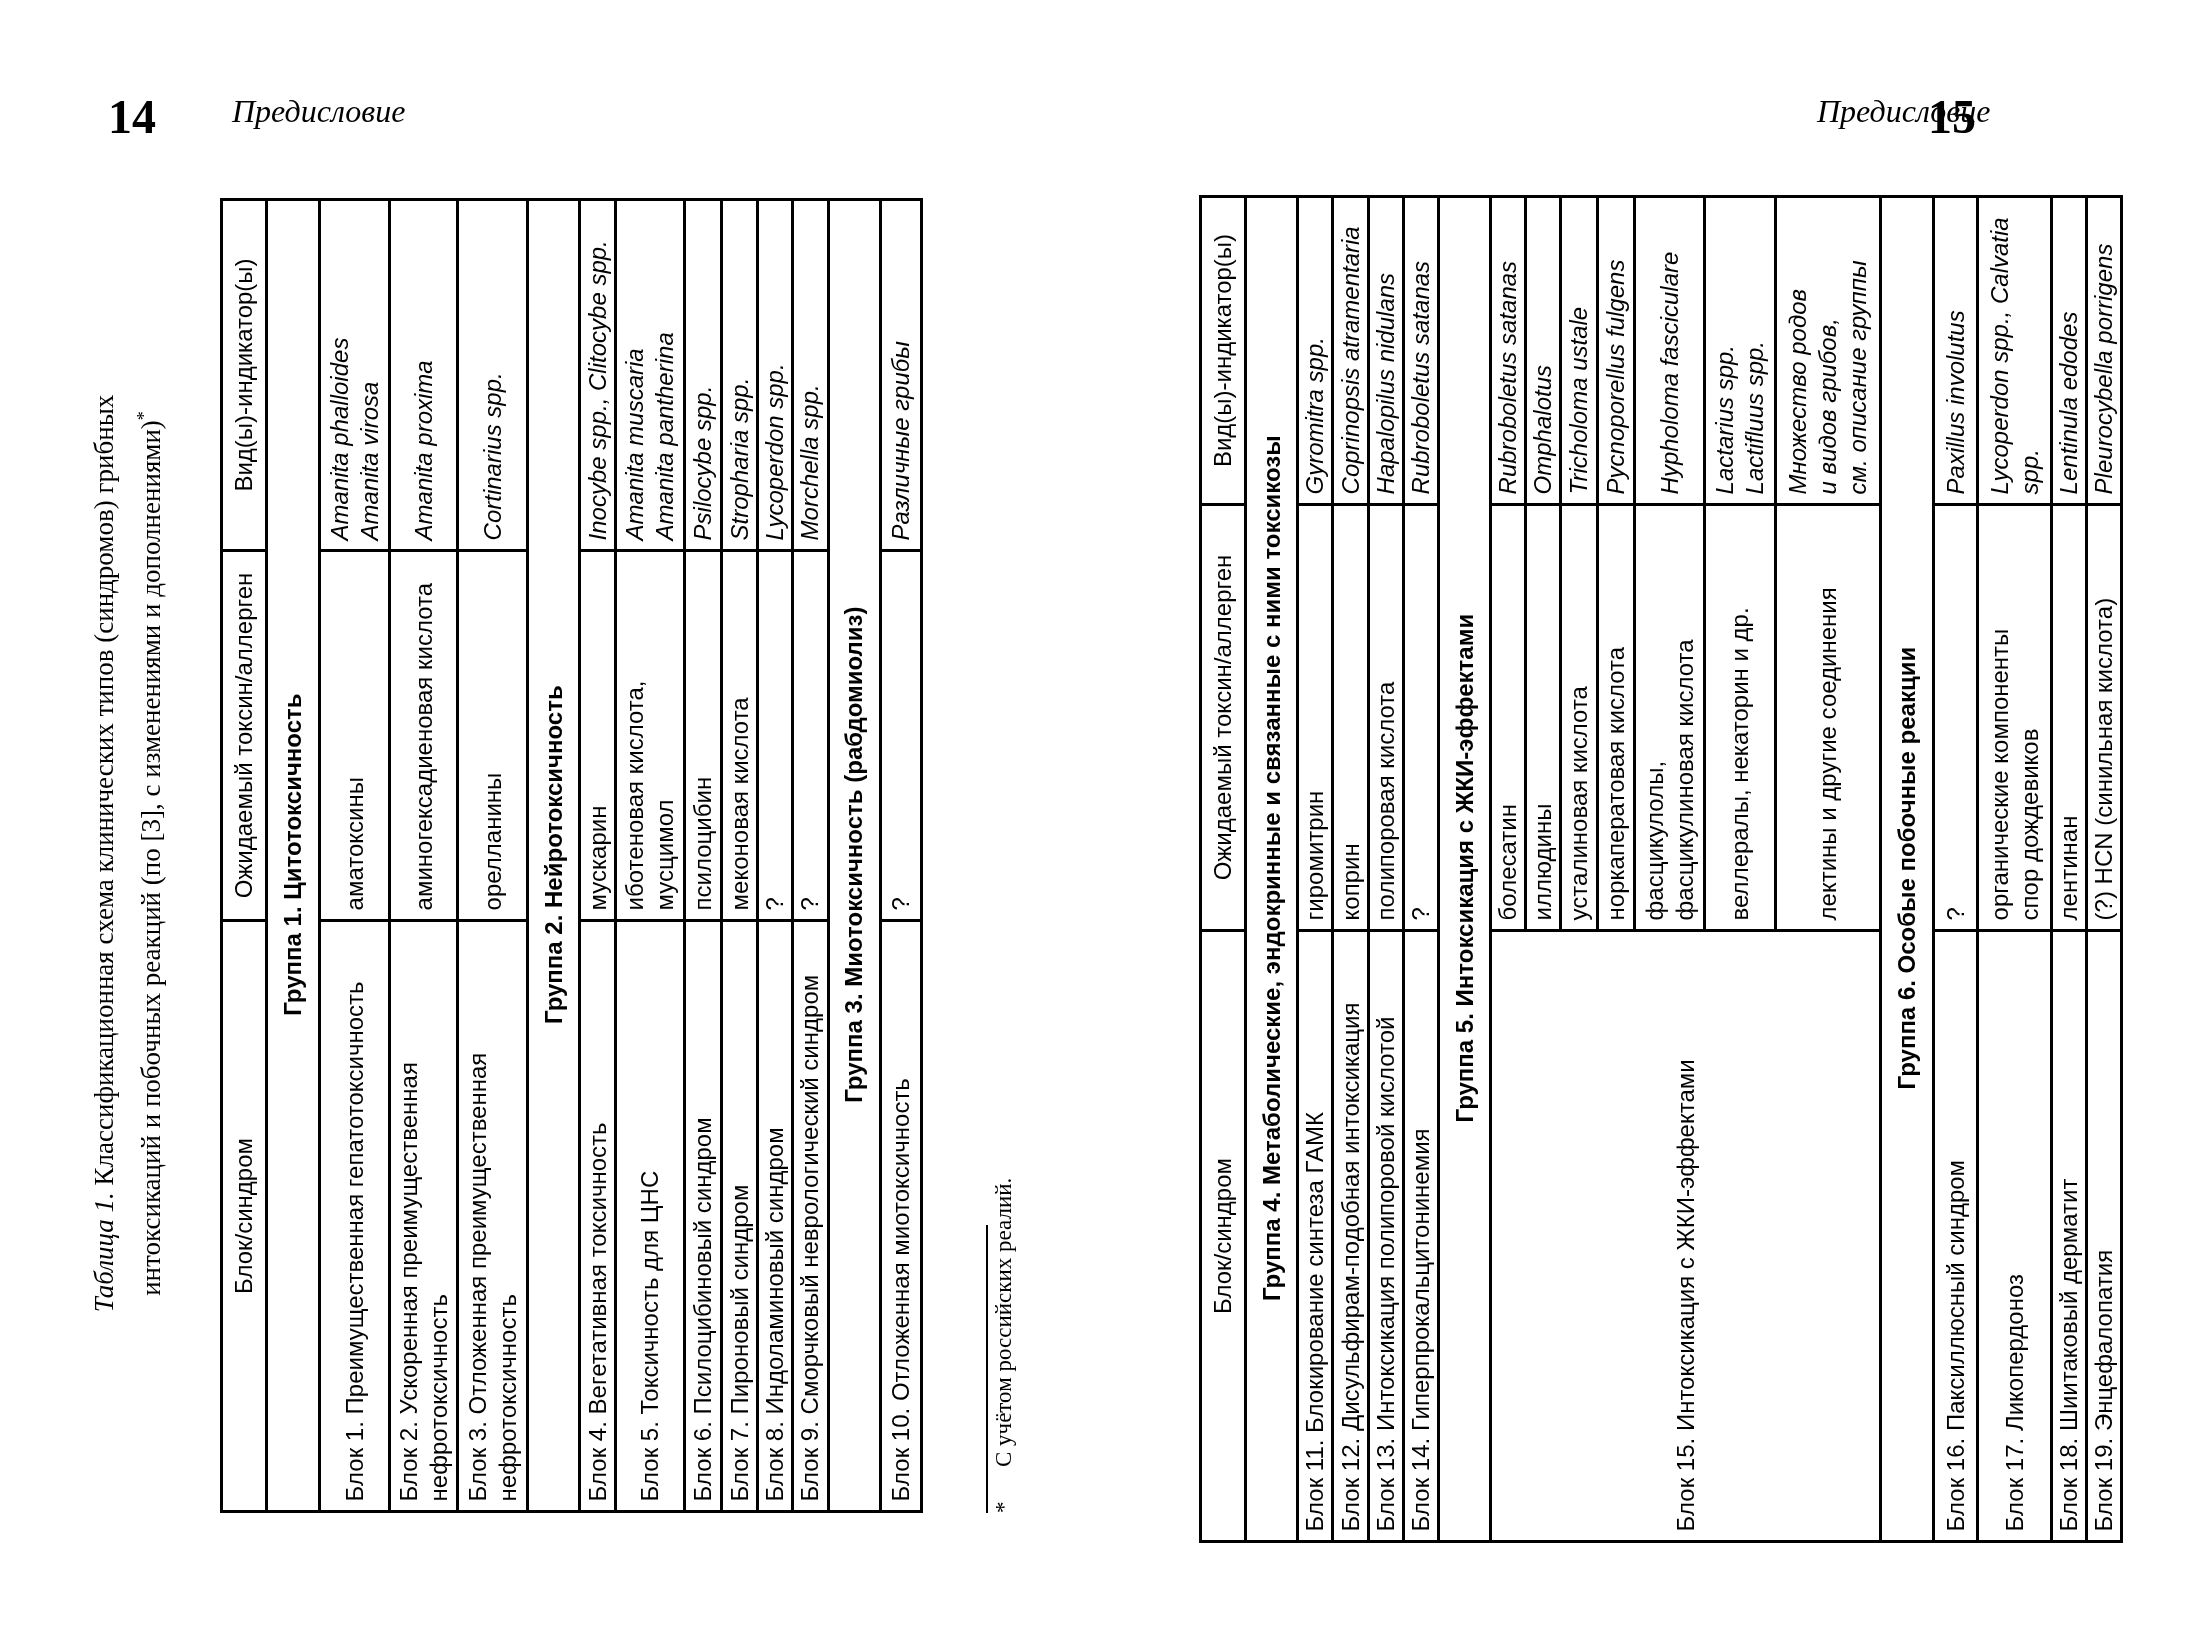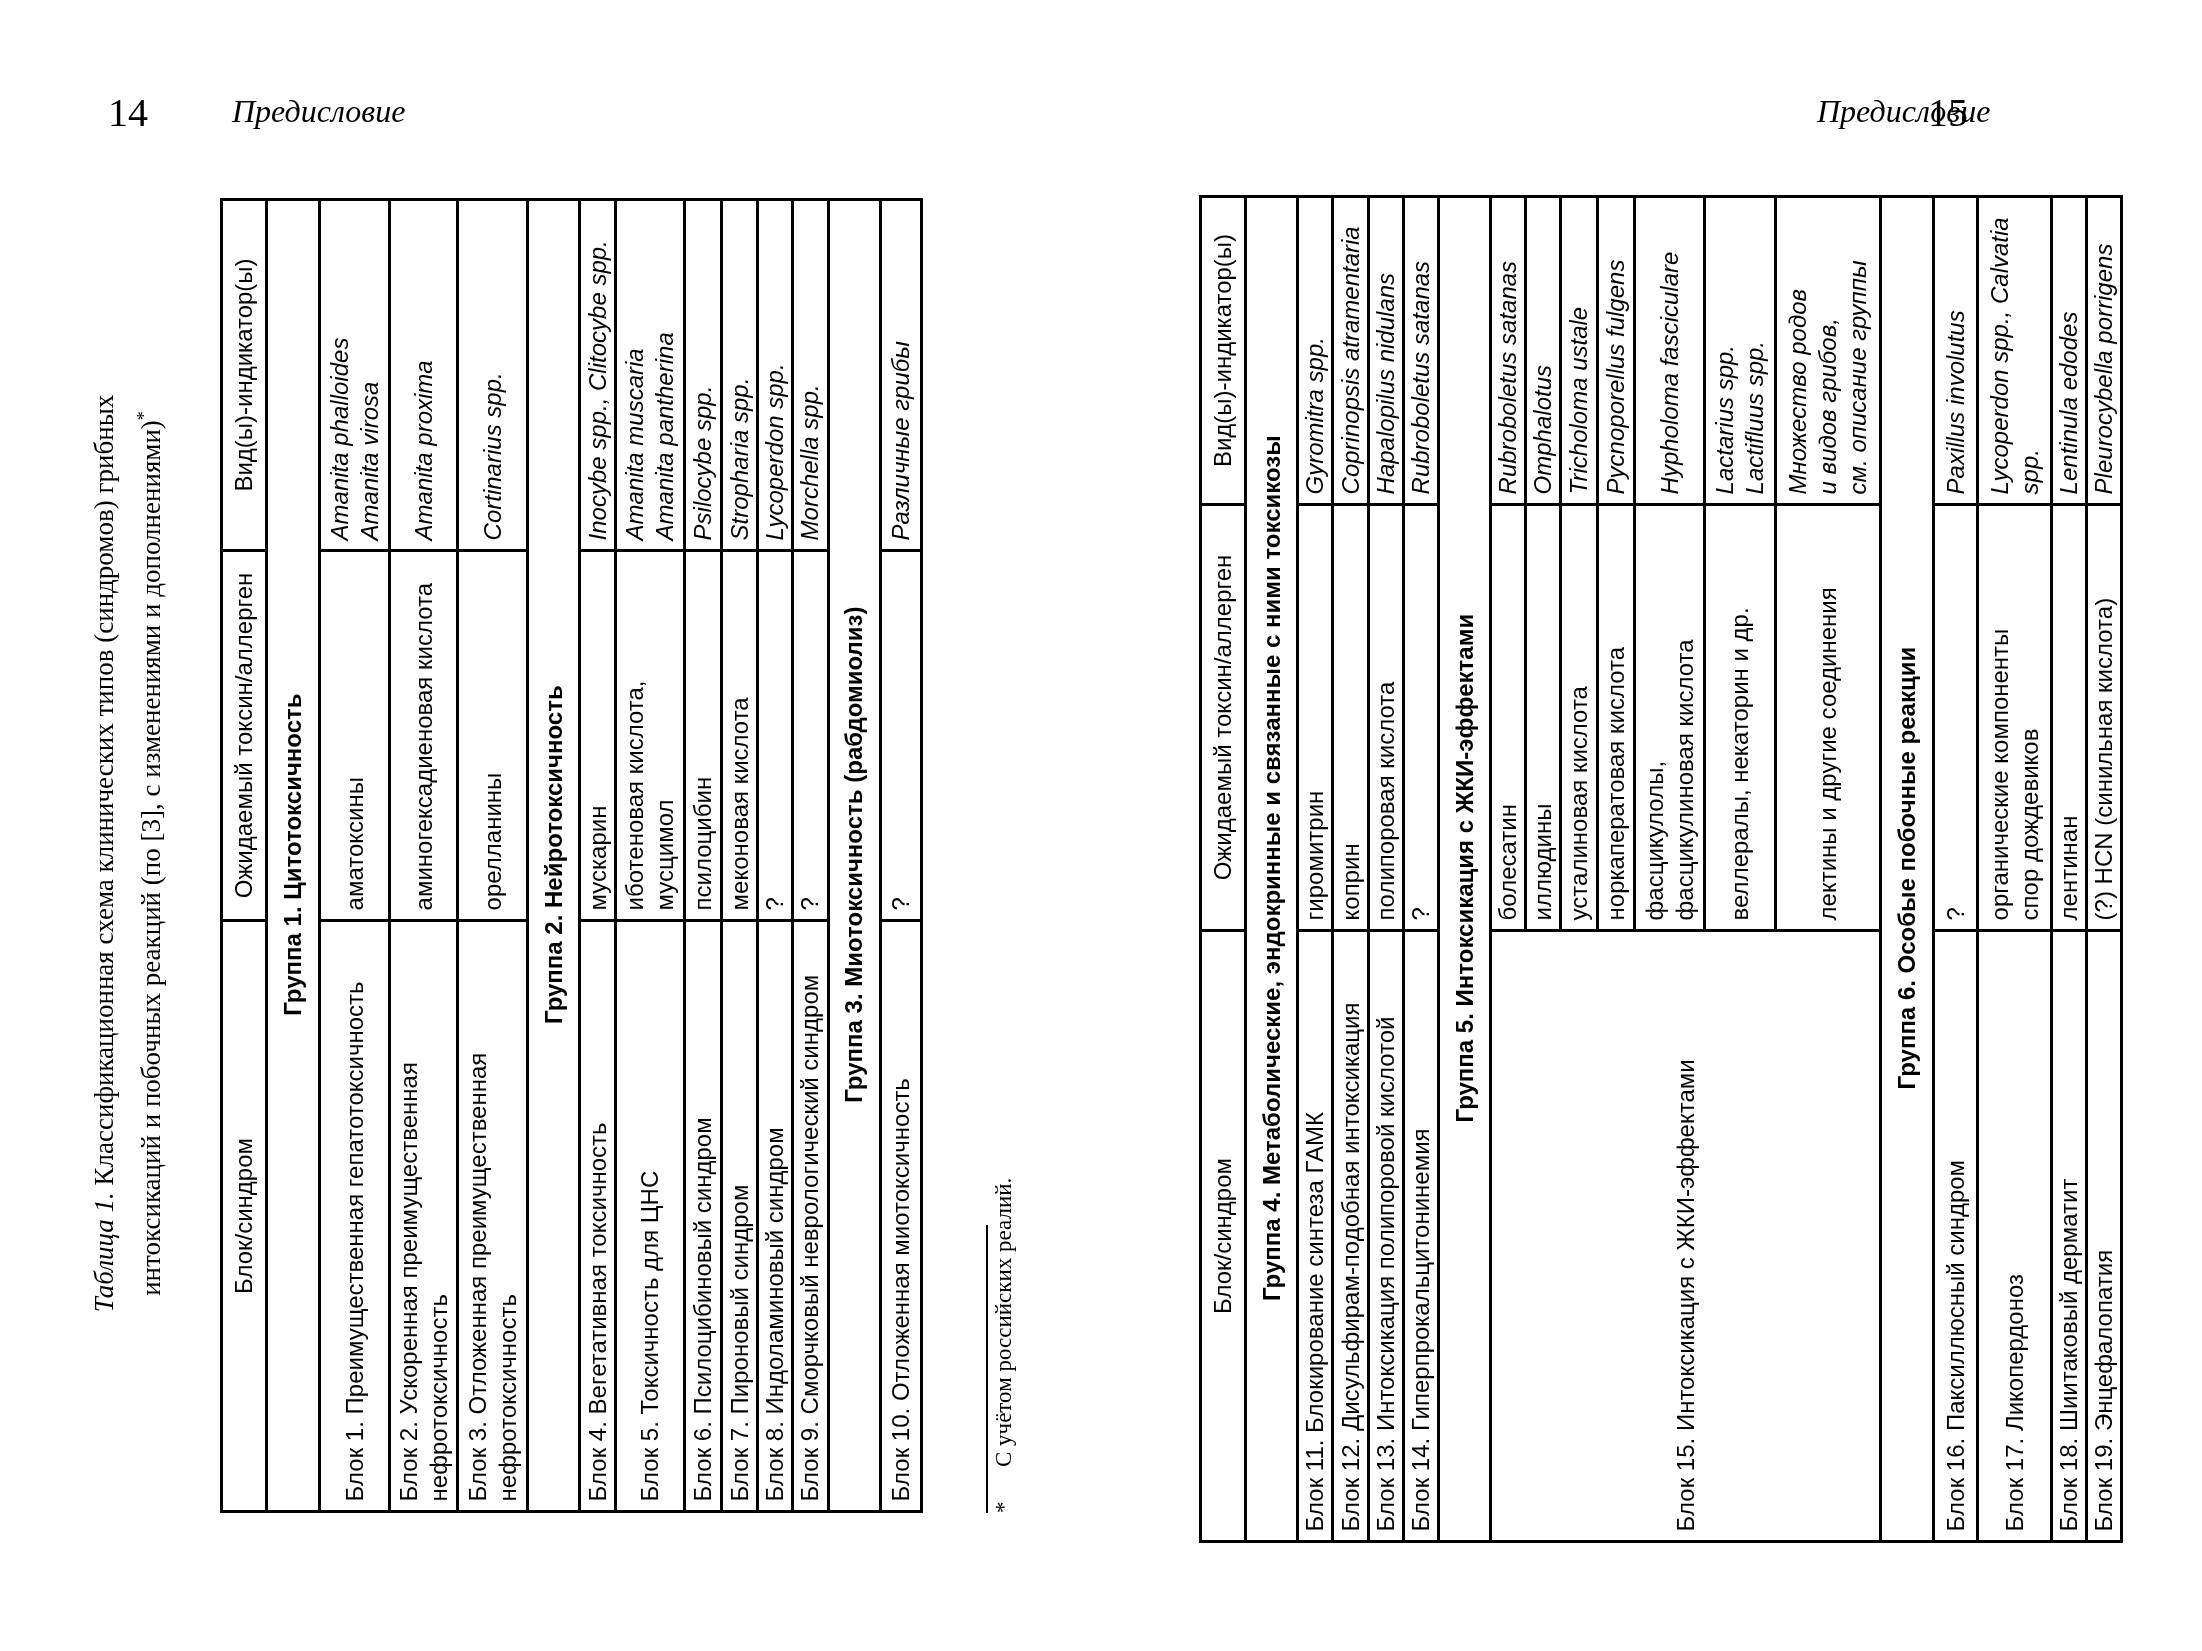--- a/index.html
+++ b/index.html
@@ -1,18 +1,18 @@
 <!DOCTYPE html>
 <html style="font-size:13.8px"><head>
 <meta charset="utf-8">
 <style>
   html,body{margin:0;padding:0;}
   body{width:2203px;height:1652px;position:relative;background:#ffffff;overflow:hidden;
        font-family:"Liberation Serif",serif;color:#000;}
-  .pgnum{position:absolute;font-family:"Liberation Serif",serif;font-weight:normal;font-size:40px;}
+  .pgnum{position:absolute;font-family:"Liberation Serif",serif;font-weight:bold;font-size:48px;}
   .pgtitle{position:absolute;font-family:"Liberation Serif",serif;font-style:italic;font-size:32px;}
   .rot{position:absolute;transform-origin:top left;transform:rotate(-90deg) translateX(-100%);}
   
   .caption{font-size:27px;line-height:40px;text-align:center;font-family:"Liberation Serif",serif;}
   .caption .lead{font-style:italic;}
   .caption sup{font-size:18px;}
   
   table{border-collapse:collapse;table-layout:fixed;font-family:"Liberation Sans",sans-serif;
         font-size:24px;color:#000;}
   td,th{border:3.4px solid #000;vertical-align:middle;padding:0.9px 6.9px 0.9px 8.6px;line-height:30px;

